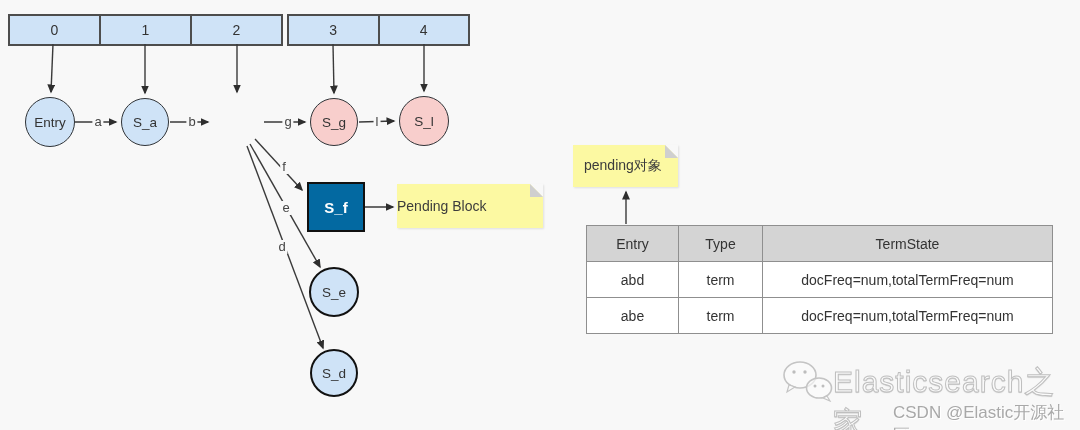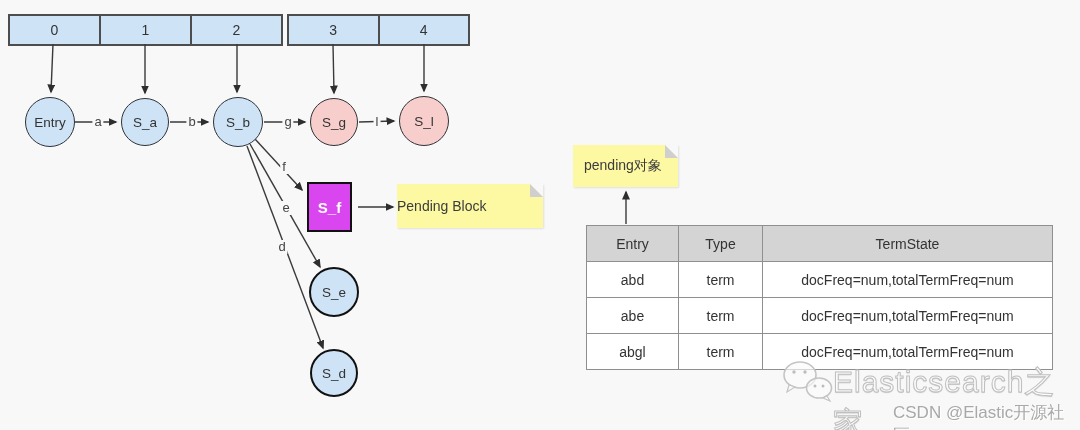--- a/index.html
+++ b/index.html
@@ -11,22 +11,22 @@
   .cell{flex:1;display:flex;align-items:center;justify-content:center;font-size:14px;color:#333;}
   .cell + .cell{border-left:2px solid #4d4d4d;}
 
   
   .node{position:absolute;border-radius:50%;display:flex;align-items:center;justify-content:center;
         font-size:13.5px;color:#333;box-sizing:border-box;background:#cfe3f7;border:1.6px solid #2f3337;}
   .node.pink{background:#f8cecc;}
   .node.thick{border:2.6px solid #111;}
 
   
-  .square{position:absolute;left:307px;top:182px;width:45px;height:50px;box-sizing:border-box;
-          background:#d946ef;border:2px solid #111;display:flex;align-items:center;justify-content:center;
+  .square{position:absolute;left:307px;top:182px;width:58px;height:50px;box-sizing:border-box;
+          background:#0369a1;border:2px solid #111;display:flex;align-items:center;justify-content:center;
           color:#fff;font-weight:bold;font-size:15px;}
 
   
   .note{position:absolute;background:#fcf9a2;box-sizing:border-box;box-shadow:1px 1px 2px rgba(0,0,0,.10);
         display:flex;align-items:center;font-size:14px;color:#3c3c3c;}
   .note .fold{position:absolute;top:0;right:0;}
 
   
   .edge-label{position:absolute;transform:translate(-50%,-50%);font-size:13px;color:#444;
               background:#f8f8f8;padding:0 2px;line-height:14px;}
@@ -84,21 +84,20 @@
     <div class="cell">1</div>
     <div class="cell">2</div>
   </div>
   <div class="cell-group" style="left:287px;width:179px;">
     <div class="cell">3</div>
     <div class="cell">4</div>
   </div>
 
   <div class="node z2 abs" style="left:25px;top:97px;width:50px;height:50px;">Entry</div>
   <div class="node z2 abs" style="left:121px;top:98px;width:48px;height:48px;text-align:center;">S_a</div>
-  <div class="node z2 abs" style="left:213px;top:97px;width:50px;height:50px;">S_b</div>
   <div class="node pink z2 abs" style="left:310px;top:98px;width:48px;height:48px;">S_g</div>
   <div class="node pink z2 abs" style="left:399px;top:96px;width:50px;height:50px;">S_l</div>
   <div class="node thick z2 abs" style="left:309px;top:267px;width:50px;height:50px;">S_e</div>
   <div class="node thick z2 abs" style="left:310px;top:349px;width:48px;height:48px;">S_d</div>
 
   <div class="square z2">S_f</div>
 
   <span class="edge-label z2" style="left:98px;top:122px;">a</span>
   <span class="edge-label z2" style="left:192px;top:122px;">b</span>
   <span class="edge-label z2" style="left:288px;top:122px;">g</span>
@@ -138,25 +137,20 @@
     <tr>
       <td>abd</td>
       <td>term</td>
       <td>docFreq=num,totalTermFreq=num</td>
     </tr>
     <tr>
       <td>abe</td>
       <td>term</td>
       <td>docFreq=num,totalTermFreq=num</td>
     </tr>
-    <tr>
-      <td>abgl</td>
-      <td>term</td>
-      <td>docFreq=num,totalTermFreq=num</td>
-    </tr>
   </tbody>
     </table>
 
   <svg id="wm-icon" width="54" height="42" viewBox="0 0 54 42">
     <ellipse cx="19" cy="15" rx="16" ry="13" fill="#fbfbfb" fill-opacity="0.65" stroke="#c4c4c4" stroke-width="1.6"></ellipse>
     <path d="M8,25 L6,32 L14,27 Z" fill="#fbfbfb" stroke="#c4c4c4" stroke-width="1.2"></path>
     <circle cx="13" cy="12" r="1.7" fill="#bdbdbd"></circle>
     <circle cx="24" cy="12" r="1.7" fill="#bdbdbd"></circle>
     <ellipse cx="38" cy="28" rx="12.5" ry="10" fill="#fbfbfb" fill-opacity="0.65" stroke="#c4c4c4" stroke-width="1.6"></ellipse>
     <path d="M46,36 L49,41 L42,38 Z" fill="#fbfbfb" stroke="#c4c4c4" stroke-width="1.2"></path>

